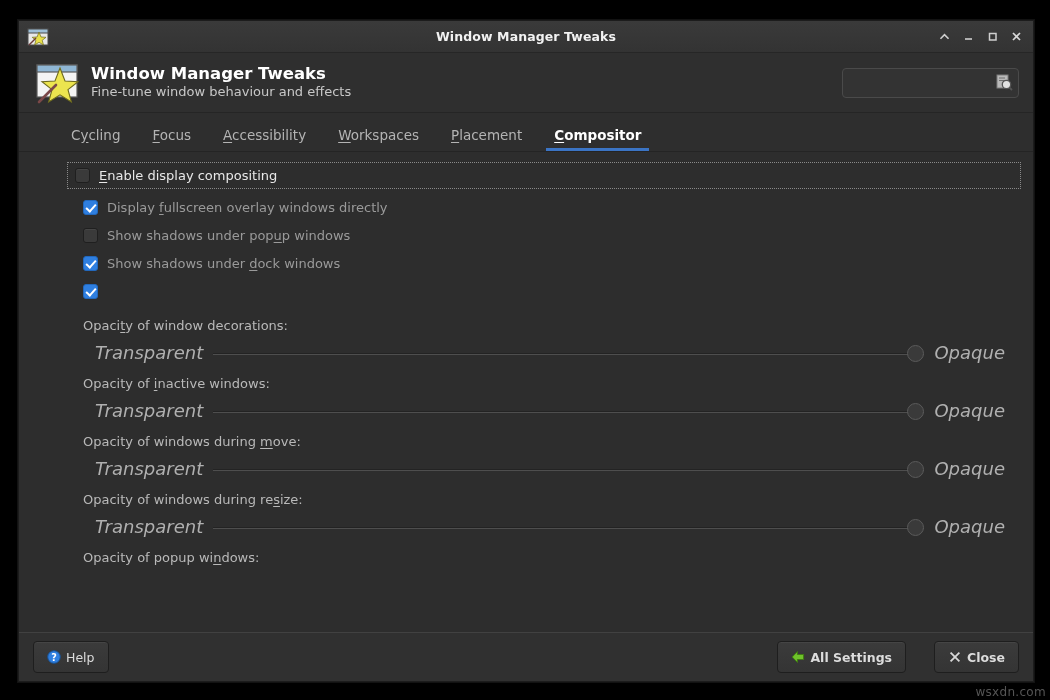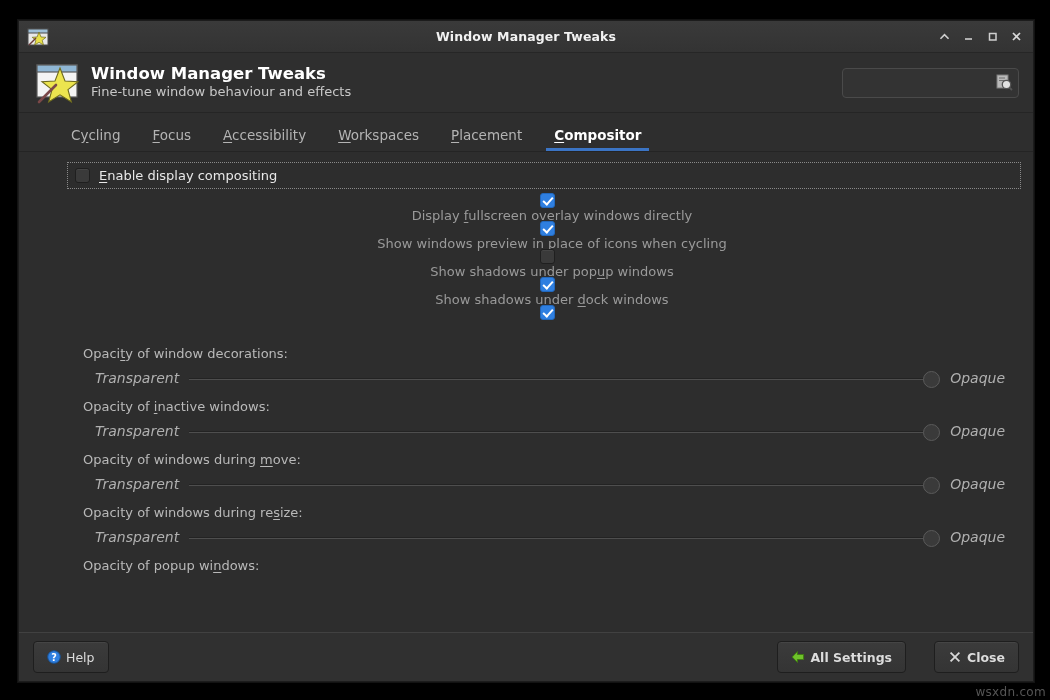--- a/index.html
+++ b/index.html
@@ -110,21 +110,20 @@
   .row-focus {
     margin: 0 0 4px 12px;
     padding: 5px 6px 5px 7px;
     border: 1px dotted #8a8a8a;
     display: flex; align-items: center;
   }
   .chk-row {
     display: flex; align-items: center;
     margin-left: 28px;
     height: 28px;
-    flex-direction: column;
   }
   .cb {
     width: 15px; height: 15px; flex: 0 0 15px;
     border-radius: 3px; margin-right: 9px;
     position: relative; box-sizing: border-box;
   }
   .cb.off { background: #3a3a3a; border: 1px solid #1f1f1f; box-shadow: inset 0 1px 0 rgba(255,255,255,.06); }
   .cb.on  { background: #2f7fe0; border: 1px solid #2268bd; }
   .cb.on::after {
     content: ""; position: absolute;
@@ -140,21 +139,21 @@
   .opacity-label {
     font-size: 13px; color: #b9b9b9;
     margin: 13px 0 0 28px;
   }
   .slider-row {
     display: flex; align-items: center;
     margin: 9px 0 0 40px;
     padding-right: 16px;
   }
   .slider-end {
-    font-size: 14px; font-style: italic; color: #b0b0b0;
+    font-size: 18px; font-style: italic; color: #b0b0b0;
     white-space: nowrap;
   }
   .slider-track {
     flex: 1 1 auto; position: relative;
     height: 16px; margin: 0 10px;
     display: flex; align-items: center;
   }
   .slider-track .line {
     position: absolute; left: 0; right: 0; top: 50%;
     height: 1px; background: #4e4e4e;
@@ -280,24 +279,20 @@
         <div class="row-focus">
           <span class="cb off"></span>
           <span class="chk-label bright"><span class="mn">E</span>nable display compositing</span>
         </div>
 
         <div class="chk-row">
           <span class="cb on"></span>
           <span class="chk-label dim">Display <span class="mn">f</span>ullscreen overlay windows directly</span>
         </div>
         <div class="chk-row">
-          <span class="cb on"></span>
-          <span class="chk-label dim">Show windows preview in place of icons when cycling</span>
-        </div>
-        <div class="chk-row">
           <span class="cb off"></span>
           <span class="chk-label dim">Show shadows under pop<span class="mn">u</span>p windows</span>
         </div>
         <div class="chk-row">
           <span class="cb on"></span>
           <span class="chk-label dim">Show shadows under <span class="mn">d</span>ock windows</span>
         </div>
         <div class="chk-row">
           <span class="cb on"></span>
         </div>

